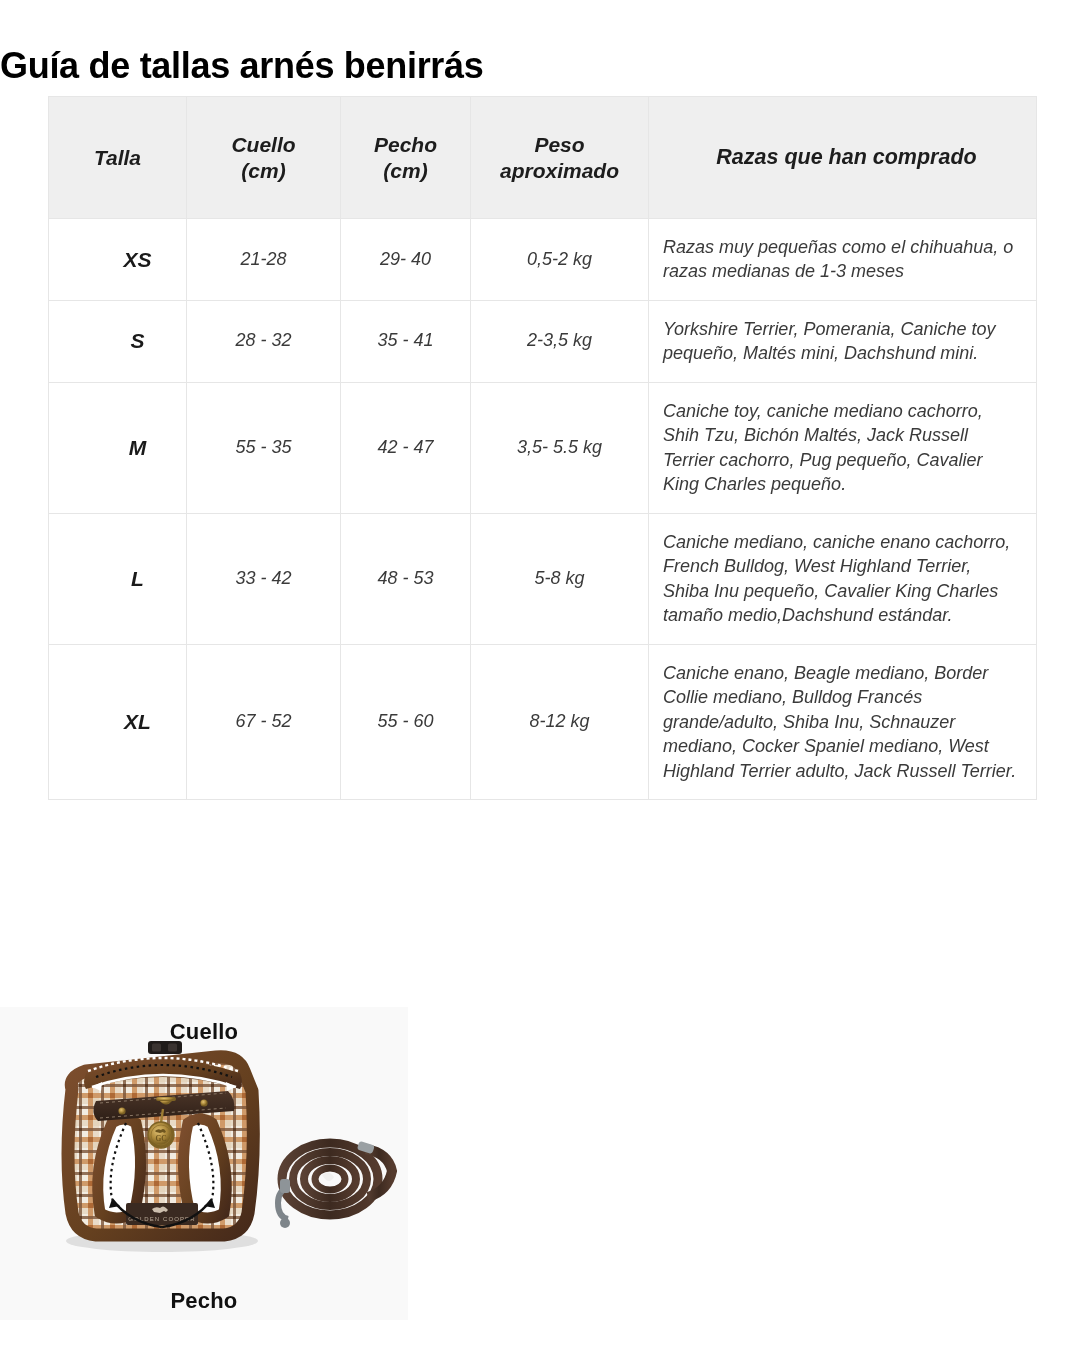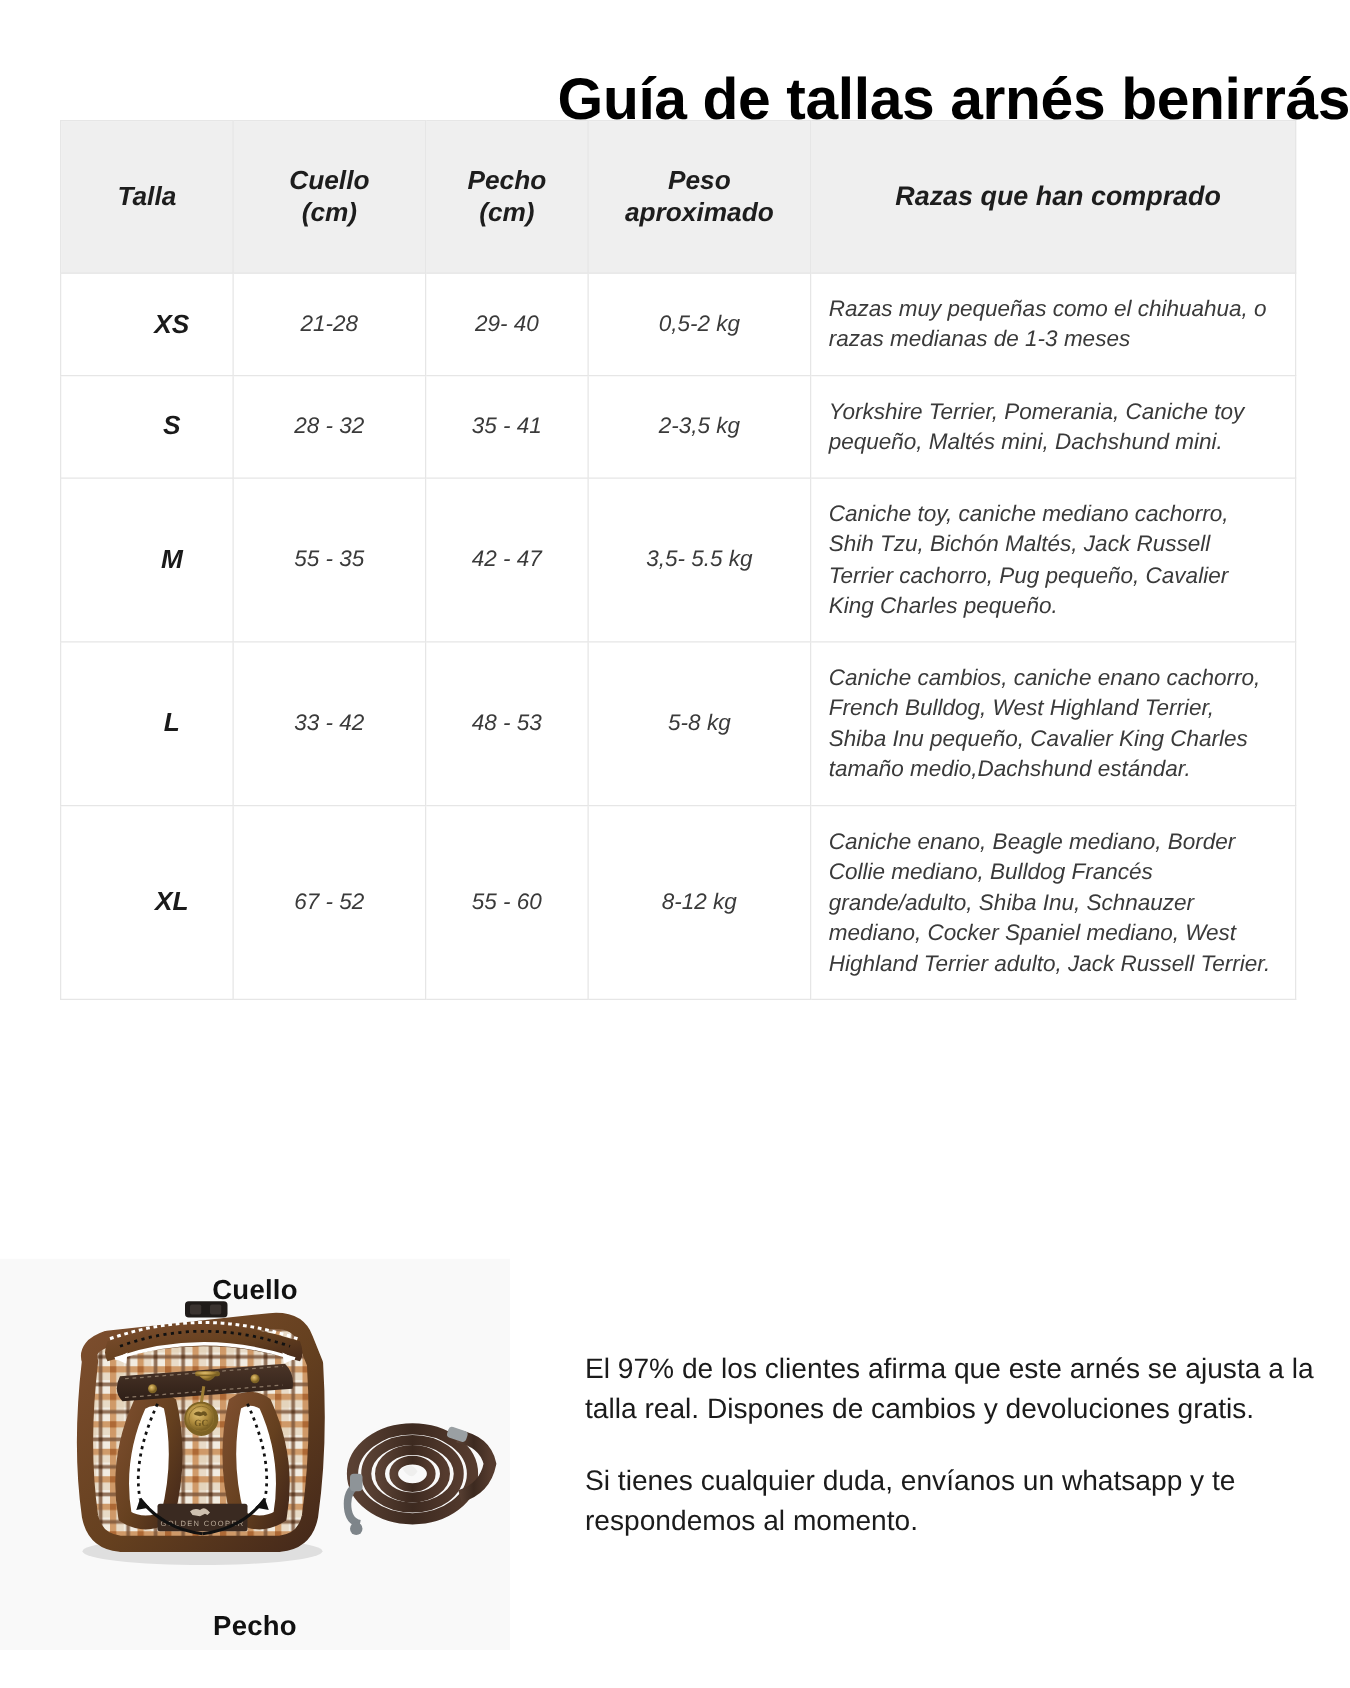--- a/index.html
+++ b/index.html
@@ -9,22 +9,22 @@
     width: 1080px; height: 1350px;
     background: #ffffff;
     font-family: "Liberation Sans", "DejaVu Sans", sans-serif;
     -webkit-font-smoothing: antialiased;
   }
   .page { position: relative; width: 1080px; height: 1350px; overflow: hidden; background:#fff; }
 
   
   .title {
     position: absolute; left: 0; top: 22px; width: 1080px;
-    text-align: right;
-    font-size: 47px; font-weight: 700; letter-spacing: -0.3px;
+    text-align: left;
+    font-size: 36px; font-weight: 700; letter-spacing: -0.3px;
     color: #000000; line-height: 1.12;
   }
 
   
   .table-wrap { position: absolute; left: 48px; top: 96px; width: 988px; }
   table.size-table {
     width: 988px; border-collapse: collapse; table-layout: fixed;
     background: #ffffff;
     font-style: italic;
   }
@@ -162,21 +162,21 @@
           <td>55 - 35</td>
           <td>42 - 47</td>
           <td>3,5- 5.5 kg</td>
           <td class="razas-cell">Caniche toy, caniche mediano cachorro, Shih Tzu, Bichón Maltés, Jack Russell Terrier cachorro, Pug pequeño, Cavalier King Charles pequeño.</td>
         </tr>
         <tr>
           <td class="size-cell">L</td>
           <td>33 - 42</td>
           <td>48 - 53</td>
           <td>5-8 kg</td>
-          <td class="razas-cell">Caniche cambios, caniche enano cachorro, French Bulldog, West Highland Terrier, Shiba Inu pequeño, Cavalier King Charles tamaño medio,Dachshund estándar.</td>
+          <td class="razas-cell">Caniche mediano, caniche enano cachorro, French Bulldog, West Highland Terrier, Shiba Inu pequeño, Cavalier King Charles tamaño medio,Dachshund estándar.</td>
         </tr>
         <tr>
           <td class="size-cell">XL</td>
           <td>67 - 52</td>
           <td>55 - 60</td>
           <td>8-12 kg</td>
           <td class="razas-cell">Caniche enano, Beagle mediano, Border Collie mediano, Bulldog Francés grande/adulto, Shiba Inu, Schnauzer mediano, Cocker Spaniel mediano, West Highland Terrier adulto, Jack Russell Terrier.</td>
         </tr>
       </tbody>
     </table>
@@ -299,19 +299,15 @@
             <path d="M288 160 q-10 4 -10 16 q0 14 10 16" fill="none" stroke="#7e858a" stroke-width="6"></path>
             <rect x="280" y="152" width="10" height="14" rx="3" fill="#8e9498"></rect>
             <circle cx="285" cy="196" r="5" fill="#7e858a"></circle>
           </g>
         </svg>
       </div>
 
       <div class="lbl-pecho">Pecho</div>
     </div>
 
-    <div class="copy">
-      <p>El 97% de los clientes afirma que este arnés se ajusta a la talla real. Dispones de cambios y devoluciones gratis.</p>
-      <p>Si tienes cualquier duda, envíanos un whatsapp y te respondemos al momento.</p>
-    </div>
 
   </div>
 </div>
 
 </body></html>

